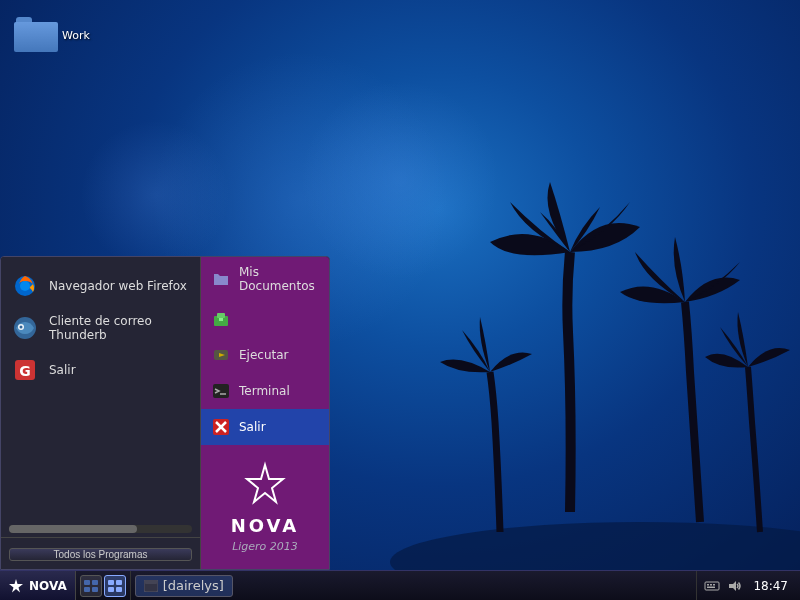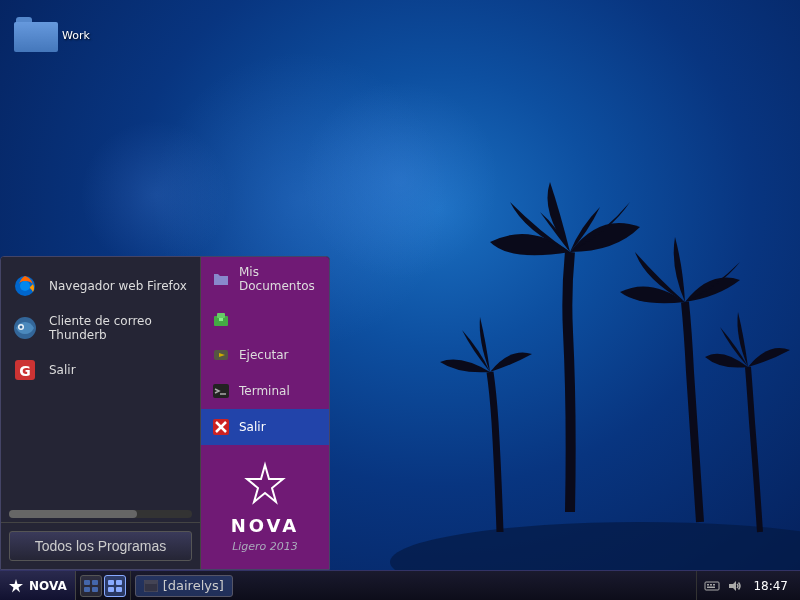--- a/index.html
+++ b/index.html
@@ -263,22 +263,21 @@
       padding: 8px;
       border-top: 1px solid #444;
     }
 
     #all-programs-btn {
       width: 100%;
       background: linear-gradient(to bottom, #3a3a5a, #252535);
       border: 1px solid #555;
       border-radius: 3px;
       color: #ccc;
-      padding: 6px;
-      font-size: 14px;
+      font-size: 10px;
       cursor: pointer;
       text-align: center;
     }
 
     #start-menu-right {
       flex: 1;
       background: #701a75;
       display: flex;
       flex-direction: column;
     }

